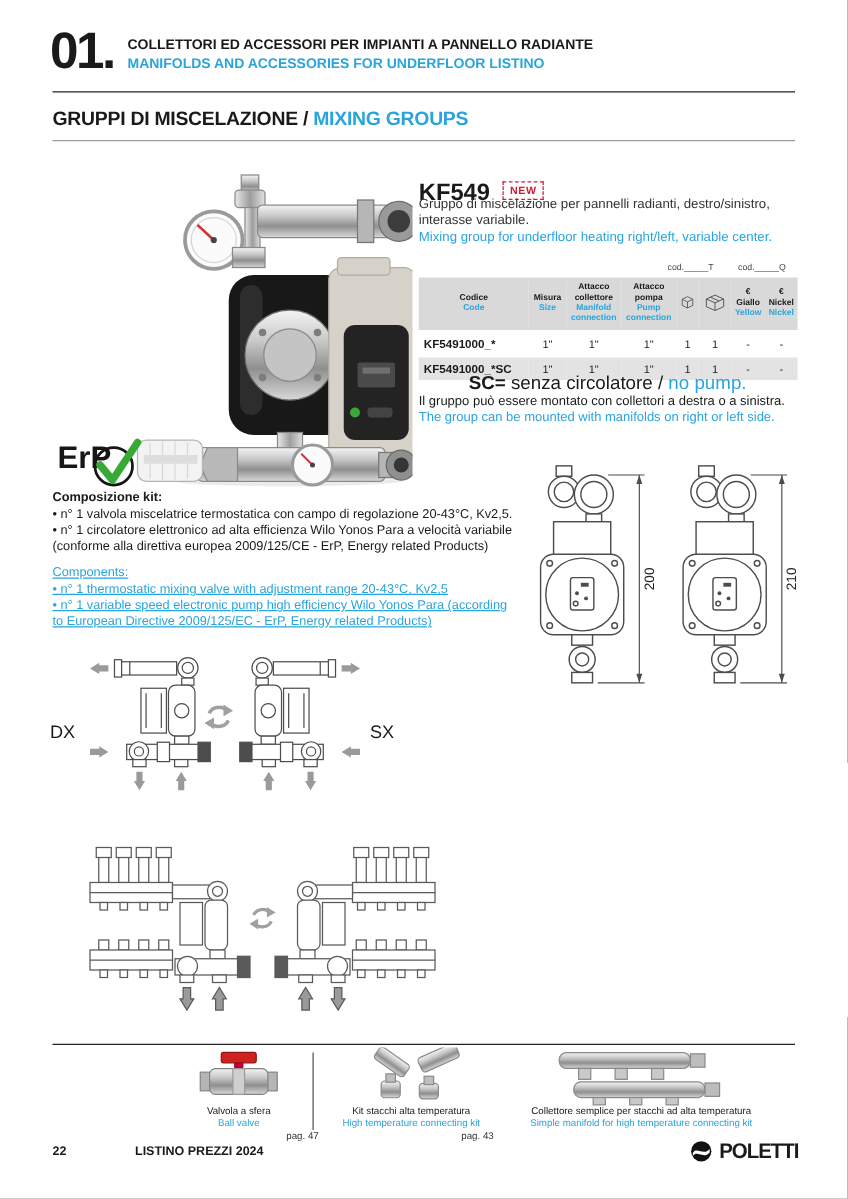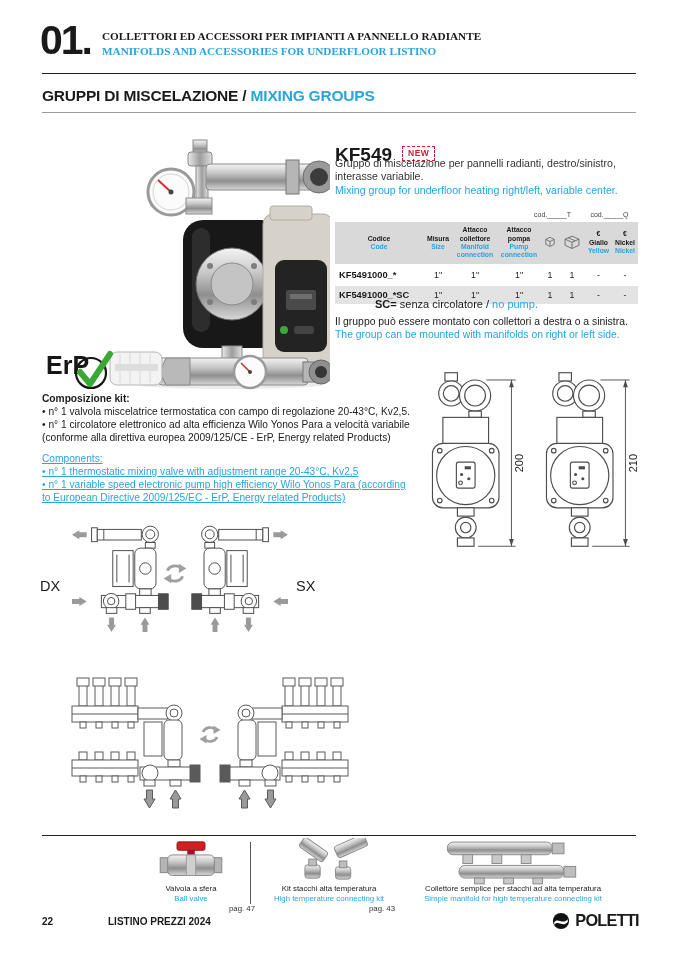--- a/index.html
+++ b/index.html
@@ -2,21 +2,21 @@
 <html><head>
 <meta charset="utf-8">
 <style>
   html,body{margin:0;padding:0;background:#888;}
   .page{position:relative;width:678px;height:959px;background:#fff;margin:0 auto;
         font-family:"Liberation Sans", sans-serif;color:#1a1a1a;overflow:hidden;}
   .abs{position:absolute;}
 
   
   .chapter-num{left:40px;top:20px;font-size:41px;font-weight:bold;letter-spacing:-2px;line-height:1;}
-  .chapter-titles{left:102px;top:29px;font-size:11.2px;font-weight:bold;line-height:1.3;font-family:Liberation Serif, serif;}
+  .chapter-titles{left:102px;top:29px;font-size:11.2px;font-weight:bold;line-height:1.3;}
   .blue{color:#29a4dc;}
   .rule-dark{left:42px;right:42px;height:0;border-top:1.6px solid #222;}
   .rule-mid{left:42px;right:42px;height:0;border-top:1px solid #9b9b9b;}
   .section-title{left:42px;top:87px;font-size:15.5px;font-weight:bold;letter-spacing:-0.2px;}
 
   
   .product-code{left:335px;top:144px;font-size:19px;font-weight:bold;}
   .new-badge{display:inline-block;margin-left:10px;font-size:8.5px;font-weight:bold;color:#cf2030;
              border:1px dashed #cf2030;padding:1px 5px 2px;vertical-align:5px;letter-spacing:.5px;}
   .desc{left:335px;width:300px;font-size:10.6px;line-height:1.22;color:#333;}
@@ -28,21 +28,21 @@
   .cod-row span{width:57px;text-align:center;}
   .ptable{left:335px;top:222px;width:303px;border-collapse:collapse;table-layout:fixed;}
   .ptable th{background:#d9d9d9;font-size:6.8px;font-weight:bold;line-height:1.25;padding:3px 1px;
              height:36px;vertical-align:middle;text-align:center;border-bottom:2px solid #fff;}
   .ptable .h-en{color:#29a4dc;}
   .ptable td{font-size:8.8px;text-align:center;padding:4px 1px;border-bottom:2px solid #fff;}
   .ptable td.code{font-weight:bold;font-size:9.3px;text-align:left;padding-left:4px;margin-top:16px;}
   .ptable tr.alt td{background:#e3e3e3;}
   .boxicon{display:inline-block;}
 
-  .sc-note{left:335px;top:298px;font-size:11px;padding-left:40px;}
+  .sc-note{left:335px;top:298px;font-size:15px;padding-left:40px;}
   .sc-note b{font-weight:bold;}
   .note{left:335px;width:303px;font-size:10.4px;line-height:1.22;}
   .note-it{top:316px;}
   .note-en{top:329px;color:#29a4dc;}
 
   
   .kit{left:42px;top:392px;width:368px;font-size:10.2px;line-height:1.28;}
   .kit .t{font-weight:bold;}
   .kit-en{left:42px;top:452px;width:368px;font-size:10.2px;line-height:1.28;color:#29a4dc;text-decoration:underline;}
 

